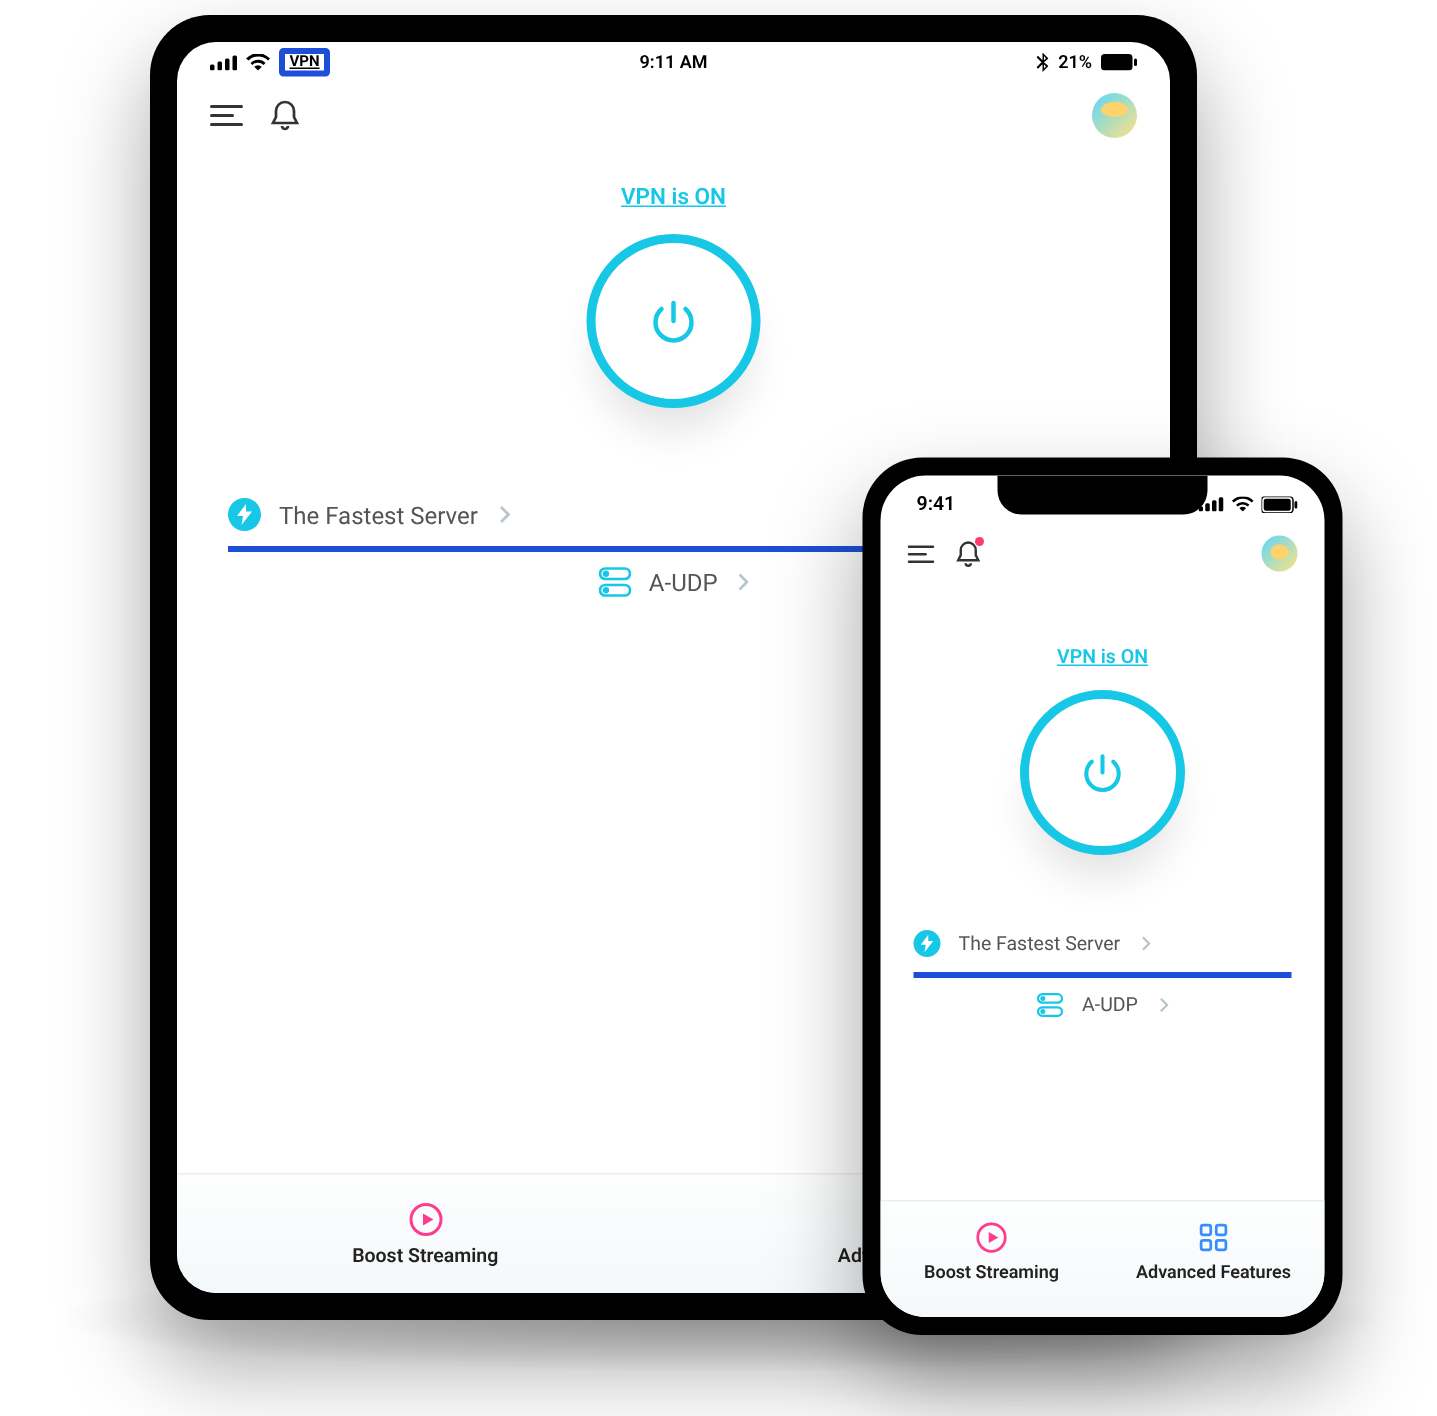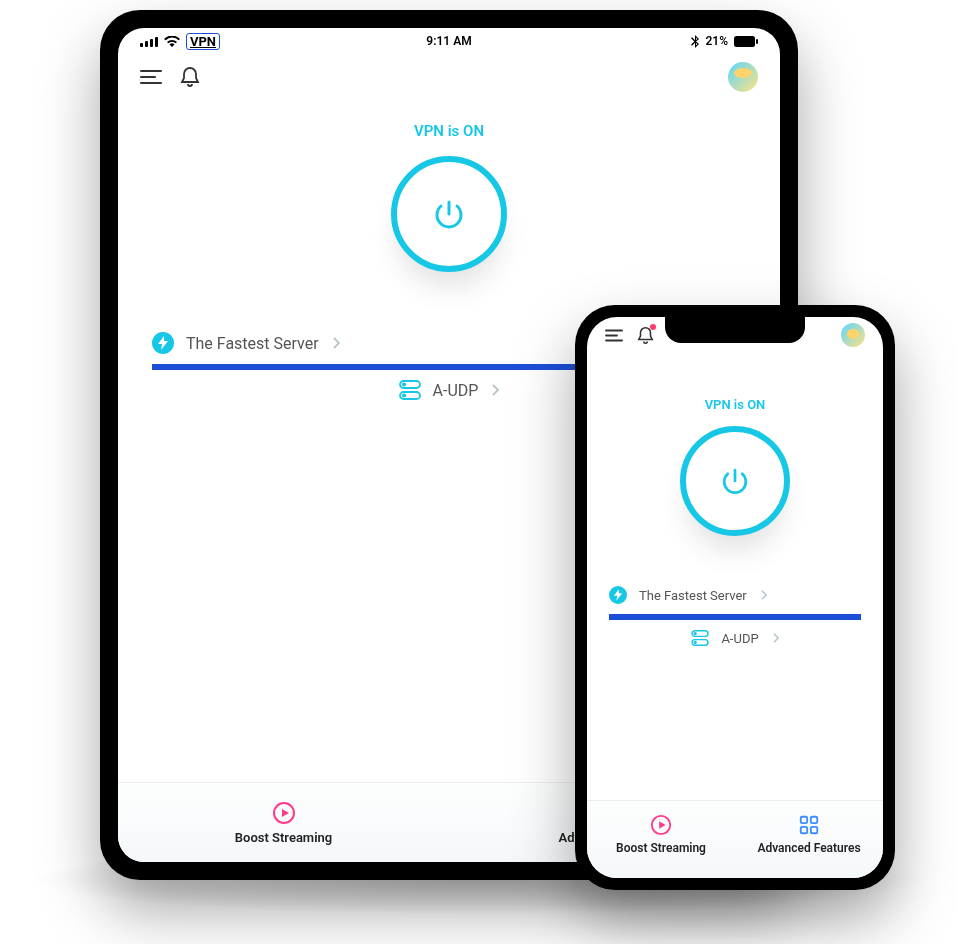--- a/index.html
+++ b/index.html
@@ -147,20 +147,21 @@
     padding-top: 30px;
     position:relative;
   }
   .iphone .main { padding-top: 50px; }
 
   .vpn-status {
     color:#17c7e6;
     font-size: 15px;
     font-weight:600;
     margin-bottom: 16px;
+    text-decoration: underline;
   }
   .iphone .vpn-status { font-size:13px; margin-bottom:14px; }
 
   .power-wrap { position:relative; }
   .power-btn {
     width: 116px; height:116px; border-radius:50%;
     border: 6px solid #17c7e6;
     background:#fff;
     display:flex; align-items:center; justify-content:center;
     cursor:pointer;
@@ -170,21 +171,21 @@
 
   .rows {
     width: 100%;
     padding: 50px 34px 0;
   }
   .iphone .rows { padding: 40px 22px 0; }
 
   .row {
     display:flex; align-items:center; gap:12px;
     padding: 10px 0;
-    border-bottom: 6px solid #1d4ed8;
+    border-bottom: 4px solid #1d4ed8;
     cursor:pointer;
     color:#444;
   }
   .row:last-child { border-bottom:none;justify-content:center; }
   .row .label { font-size:16px; color:#555;}
   .iphone .row .label { font-size:13px;}
   .row .chev { color:#b8c4cc; margin-left:2px;}
   .bolt-circle {
     width:22px; height:22px; border-radius:50%; background:#17c7e6;
     display:flex; align-items:center; justify-content:center;
@@ -231,21 +232,21 @@
                   <rect x="10" y="3" width="3" height="8" rx="1"></rect>
                   <rect x="15" y="1" width="3" height="10" rx="1"></rect>
                 </g>
               </svg>
           </span>
           <span>
             <svg width="16" height="11" viewBox="0 0 16 11">
                 <path fill="#000" d="M8 11 5.5 8.5a3.5 3.5 0 0 1 5 0Zm-5-5A7 7 0 0 1 13 6l-1.3 1.3a5.2 5.2 0 0 0-7.4 0Zm-3-3A11 11 0 0 1 16 3l-1.3 1.3a9.2 9.2 0 0 0-13 0Z"></path>
               </svg>
           </span>
-          <span style="border:1px solid #1d4ed8;border-radius:3px;font-size:13px;padding:0 3px;font-weight:700;text-decoration:underline;">VPN</span>
+          <span style="border:4px solid #1d4ed8;border-radius:3px;font-size:10px;padding:0 3px;font-weight:700;text-decoration:underline;">VPN</span>
         </div>
         <div class="center">9:11 AM</div>
         <div class="right">
           <span>
             <svg width="8" height="13" viewBox="0 0 8 13">
                 <path fill="#000" d="M4 0v5.2L1 2.2 0 3.2l3.3 3.3L0 9.8l1 1 3-3V13l4-4-3-2.5L8 4Zm1 2.4L6.3 4 5 5.1Zm0 8.2V8l1.3 1.1Z"></path>
               </svg>
           </span>
           <span>21%</span>
           <span>
@@ -350,20 +351,47 @@
         </div>
       </div>
 
     </div>
   </div>
 
   <div class="iphone">
     <div class="screen">
       <div class="notch"></div>
 
+      <div class="phone-status">
+        <div class="left">9:41</div>
+        <div class="right">
+          <span>
+            <svg width="17" height="10" viewBox="0 0 17 10">
+                <g fill="#000">
+                  <rect x="0" y="6.5" width="3" height="3.5" rx="1"></rect>
+                  <rect x="4.5" y="4.5" width="3" height="5.5" rx="1"></rect>
+                  <rect x="9" y="2.5" width="3" height="7.5" rx="1"></rect>
+                  <rect x="13.5" y="0.5" width="3" height="9.5" rx="1"></rect>
+                </g>
+              </svg>
+          </span>
+          <span>
+            <svg width="15" height="10" viewBox="0 0 15 10">
+                <path fill="#000" d="M7.5 10 5.3 7.8a3.1 3.1 0 0 1 4.4 0ZM3 5.5a6.4 6.4 0 0 1 9 0L10.8 6.7a4.6 4.6 0 0 0-6.6 0ZM.3 2.8a10.2 10.2 0 0 1 14.4 0l-1.2 1.2a8.4 8.4 0 0 0-12 0Z"></path>
+              </svg>
+          </span>
+          <span>
+            <svg width="24" height="11" viewBox="0 0 24 11">
+                <rect x="0" y="0" width="21" height="11" rx="2.5" fill="none" stroke="#000" stroke-width="1"></rect>
+                <rect x="1.5" y="1.5" width="18" height="8" rx="1.5" fill="#000"></rect>
+                <rect x="22" y="3" width="2" height="5" rx="1" fill="#000"></rect>
+              </svg>
+          </span>
+        </div>
+      </div>
 
       <div class="app-header">
         <div class="left">
           <span>
             <svg width="18" height="13" viewBox="0 0 18 13">
                 <g stroke="#333" stroke-width="1.8" stroke-linecap="round">
                   <line x1="1" y1="1.5" x2="17" y2="1.5"></line>
                   <line x1="1" y1="6.5" x2="12" y2="6.5"></line>
                   <line x1="1" y1="11.5" x2="17" y2="11.5"></line>
                 </g>

